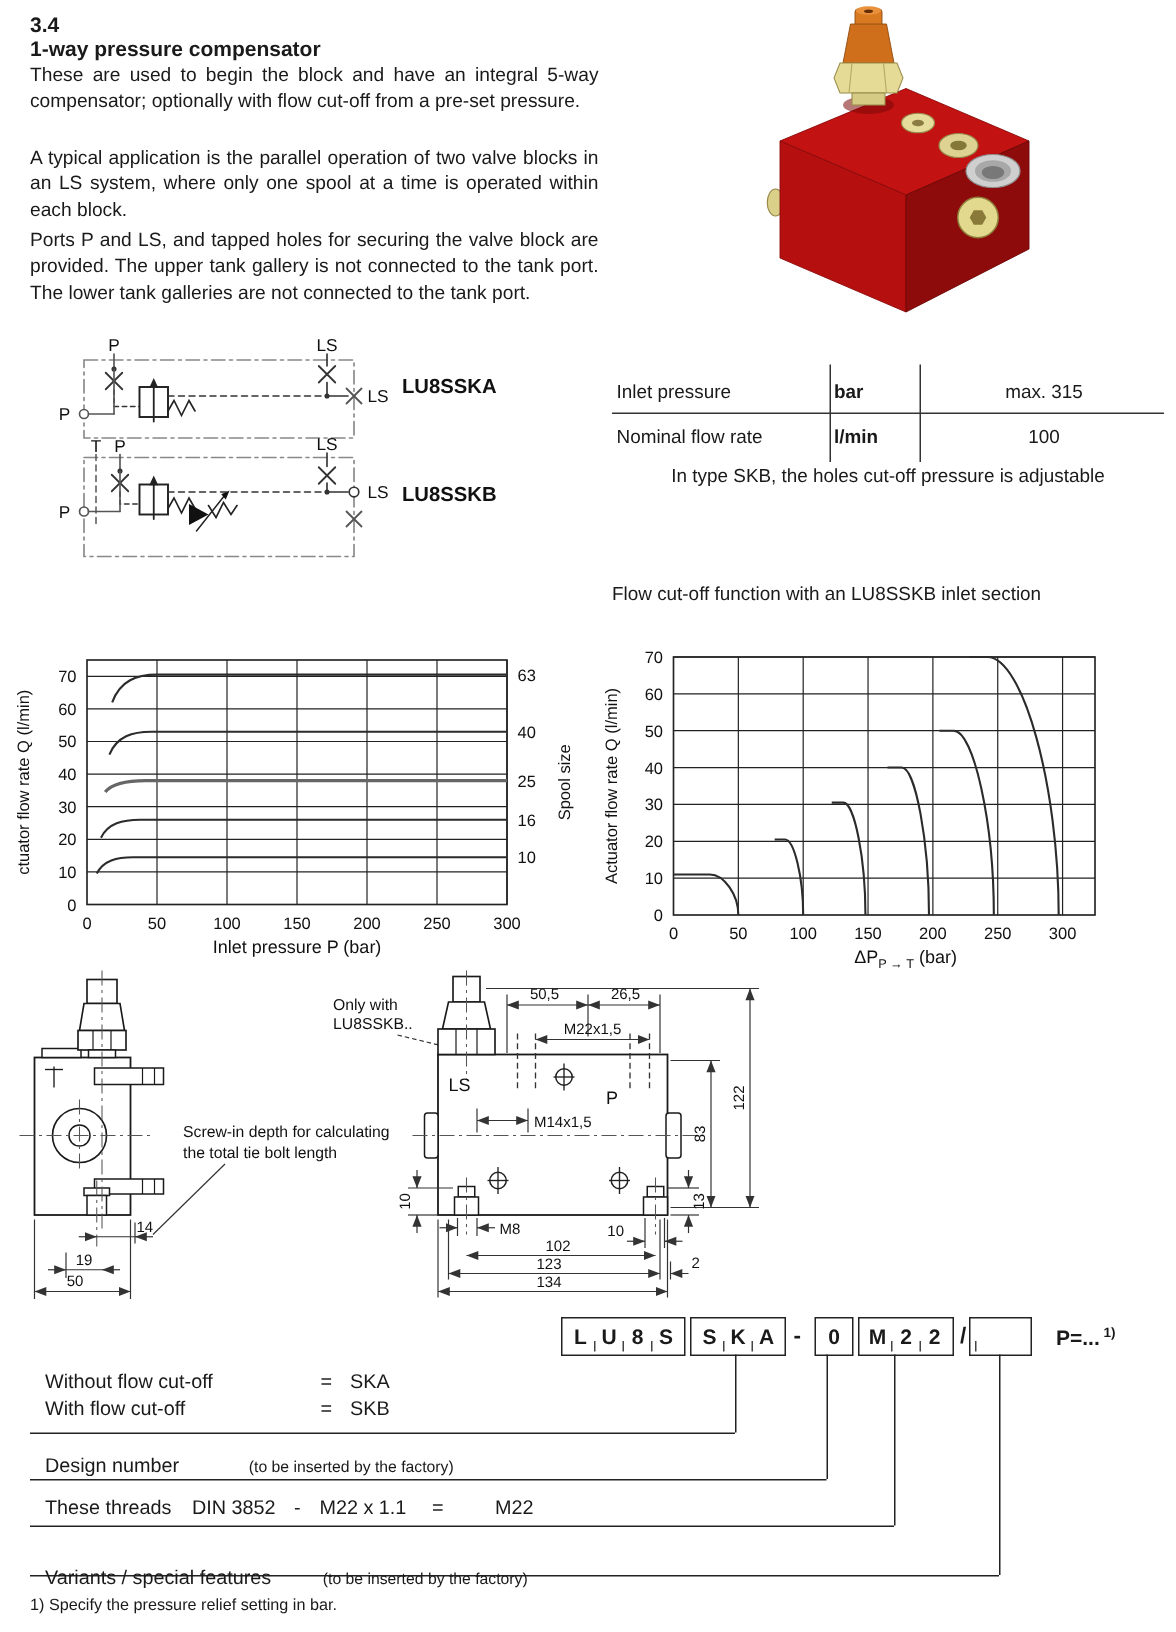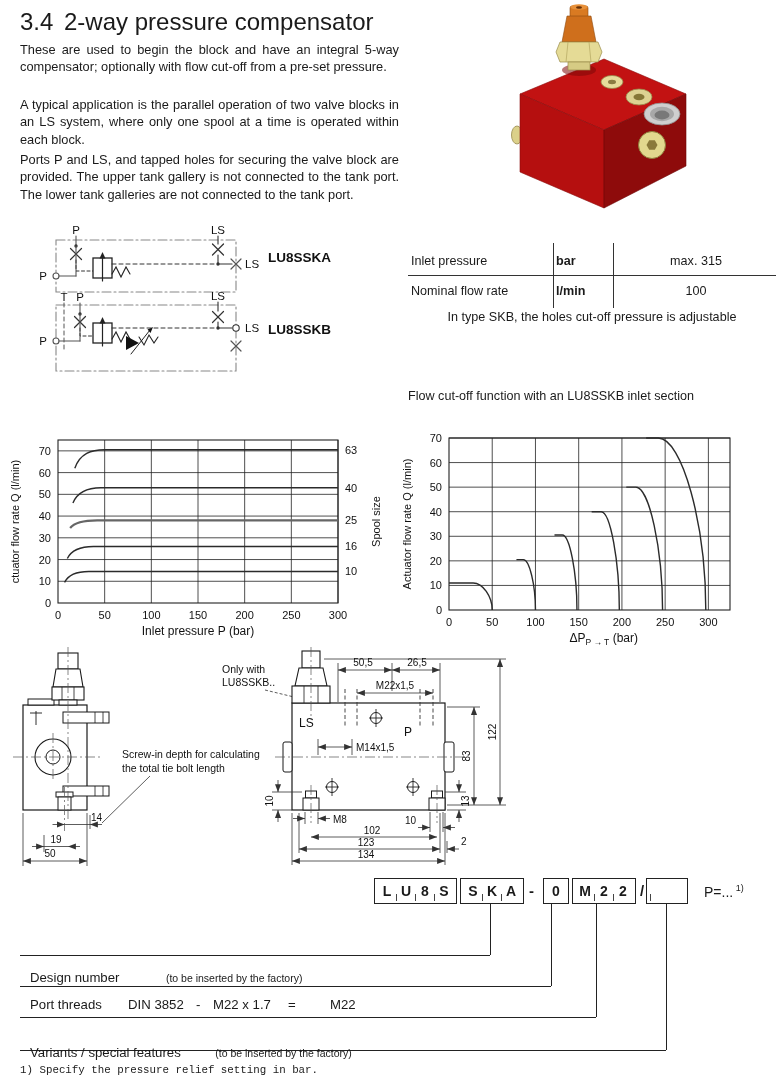--- a/index.html
+++ b/index.html
@@ -1,56 +1,56 @@
 <!DOCTYPE html>
 <html><head>
 <meta charset="utf-8">
 <style>
   html,body{margin:0;padding:0;background:#fff;}
   #page{position:relative;width:784px;height:1088px;background:#fff;overflow:hidden;
         font-family:"Liberation Sans",sans-serif;color:#1a1a1a;}
   .abs{position:absolute;}
-  #page-title{left:20px;top:8px;font-size:24px;font-weight:normal;display:flex;}
+  #page-title{left:20px;top:8px;font-size:14px;font-weight:bold;display:flex;flex-direction:column;}
   #page-title .num{width:44px;}
   .para{left:20px;width:379px;font-size:12.8px;line-height:17.4px;text-align:justify;}
   
   #specs{left:408px;top:246px;width:368px;font-size:12.6px;}
   .spec-row{display:flex;height:29px;align-items:center;}
   .spec-row.first{border-bottom:1px solid #333;}
   .spec-name{width:145px;padding-left:3px;}
   .spec-unit{width:60px;text-align:left;font-weight:bold;}
   .spec-val{width:160px;text-align:center;}
   .colsep{position:absolute;top:-3px;height:65px;width:1px;background:#333;}
   #spec-note{position:absolute;top:64px;width:100%;text-align:center;font-size:12.6px;}
   .caption{font-size:12.6px;line-height:16.5px;}
   
   #ordering{left:374px;top:878px;height:30px;width:410px;}
   .ord-box{position:absolute;top:0;height:24px;border:1.5px solid #222;display:flex;
            align-items:center;padding:0 3px;background:#fff;}
   .ord-char{width:18px;text-align:center;font-size:14px;font-weight:bold;}
   .ord-div{width:1px;height:7px;background:#444;align-self:flex-end;margin-bottom:2px;}
   .ord-sep{position:absolute;top:4px;font-size:15px;font-weight:bold;}
-  #ord-suffix{position:absolute;left:330px;top:5px;font-size:14px;font-weight:normal;}
+  #ord-suffix{position:absolute;left:330px;top:5px;font-size:14px;font-weight:bold;}
   #ord-suffix sup{font-size:9px;}
   
   .hline{position:absolute;height:1px;background:#222;}
   .vline{position:absolute;width:1px;background:#222;}
   .leg-label{font-size:13.2px;}
   .leg-note{font-size:10.5px;text-align:center;}
-  #footnote{left:20px;top:1064px;font-size:10.8px;font-family:Liberation Mono, monospace;}
+  #footnote{left:20px;top:1064px;font-size:10.8px;}
   svg text{font-family:"Liberation Sans",sans-serif;}
 </style>
 </head>
 <body>
 
 <div id="page">
 
   <div id="page-title" class="abs">
     <span class="num">3.4</span>
-    <span>2-way pressure compensator</span>
+    <span>1-way pressure compensator</span>
   </div>
 
   <div class="para abs" style="top:41px">These are used to begin the block and have an integral 5-way compensator; optionally with flow cut-off from a pre-set pressure.</div>
   <div class="para abs" style="top:96px">A typical application is the parallel operation of two valve blocks in an LS system, where only one spool at a time is operated within each block.</div>
   <div class="para abs" style="top:151px">Ports P and LS, and tapped holes for securing the valve block are provided. The upper tank gallery is not connected to the tank port. The lower tank galleries are not connected to the tank port.</div>
 
   <svg class="abs" style="left:492px;top:2px" width="215" height="212" viewBox="0 0 215 212">
 
     <ellipse cx="25" cy="133" rx="5.5" ry="9" fill="#dbd08a" stroke="#97884a" stroke-width="0.8"></ellipse>
 
@@ -471,30 +471,40 @@
   <div class="vline" style="left:490px;top:903px;height:52px"></div>
   <div class="hline" style="left:20px;top:955px;width:470px"></div>
   <div class="vline" style="left:551px;top:903px;height:83px"></div>
   <div class="hline" style="left:20px;top:986px;width:531px"></div>
   <div class="vline" style="left:596px;top:903px;height:114px"></div>
   <div class="hline" style="left:20px;top:1017px;width:576px"></div>
   <div class="vline" style="left:666px;top:903px;height:147px"></div>
   <div class="hline" style="left:20px;top:1050px;width:646px"></div>
 
   <div class="abs leg-label" style="left:30px;top:912px;line-height:18px">
+    <div>
+      <span style="display:inline-block;width:180px">Without flow cut-off</span>
+      <span style="display:inline-block;width:16px">=</span>
+      <span>SKA</span>
+    </div>
+    <div>
+      <span style="display:inline-block;width:180px">With flow cut-off</span>
+      <span style="display:inline-block;width:16px">=</span>
+      <span>SKB</span>
+    </div>
   </div>
   <div class="abs" style="left:30px;top:968px;width:600px">
     <span class="leg-label">Design number</span>
     <span class="leg-note" style="margin-left:42px">(to be inserted by the factory)</span>
   </div>
   <div class="abs" style="left:0;top:997px;width:640px;height:18px">
-    <span class="abs leg-label" style="left:30px">Port threads</span>
+    <span class="abs leg-label" style="left:30px">These threads</span>
     <span class="abs leg-label" style="left:128px">DIN 3852</span>
     <span class="abs leg-label" style="left:196px">-</span>
-    <span class="abs leg-label" style="left:213px">M22 x 1.7</span>
+    <span class="abs leg-label" style="left:213px">M22 x 1.1</span>
     <span class="abs leg-label" style="left:288px">=</span>
     <span class="abs leg-label" style="left:330px">M22</span>
   </div>
   <div class="abs" style="left:30px;top:1043px;width:600px">
     <span class="leg-label">Variants / special features</span>
     <span class="leg-note" style="margin-left:30px">(to be inserted by the factory)</span>
   </div>
 
   <div id="footnote" class="abs">1) Specify the pressure relief setting in bar.</div>
 

